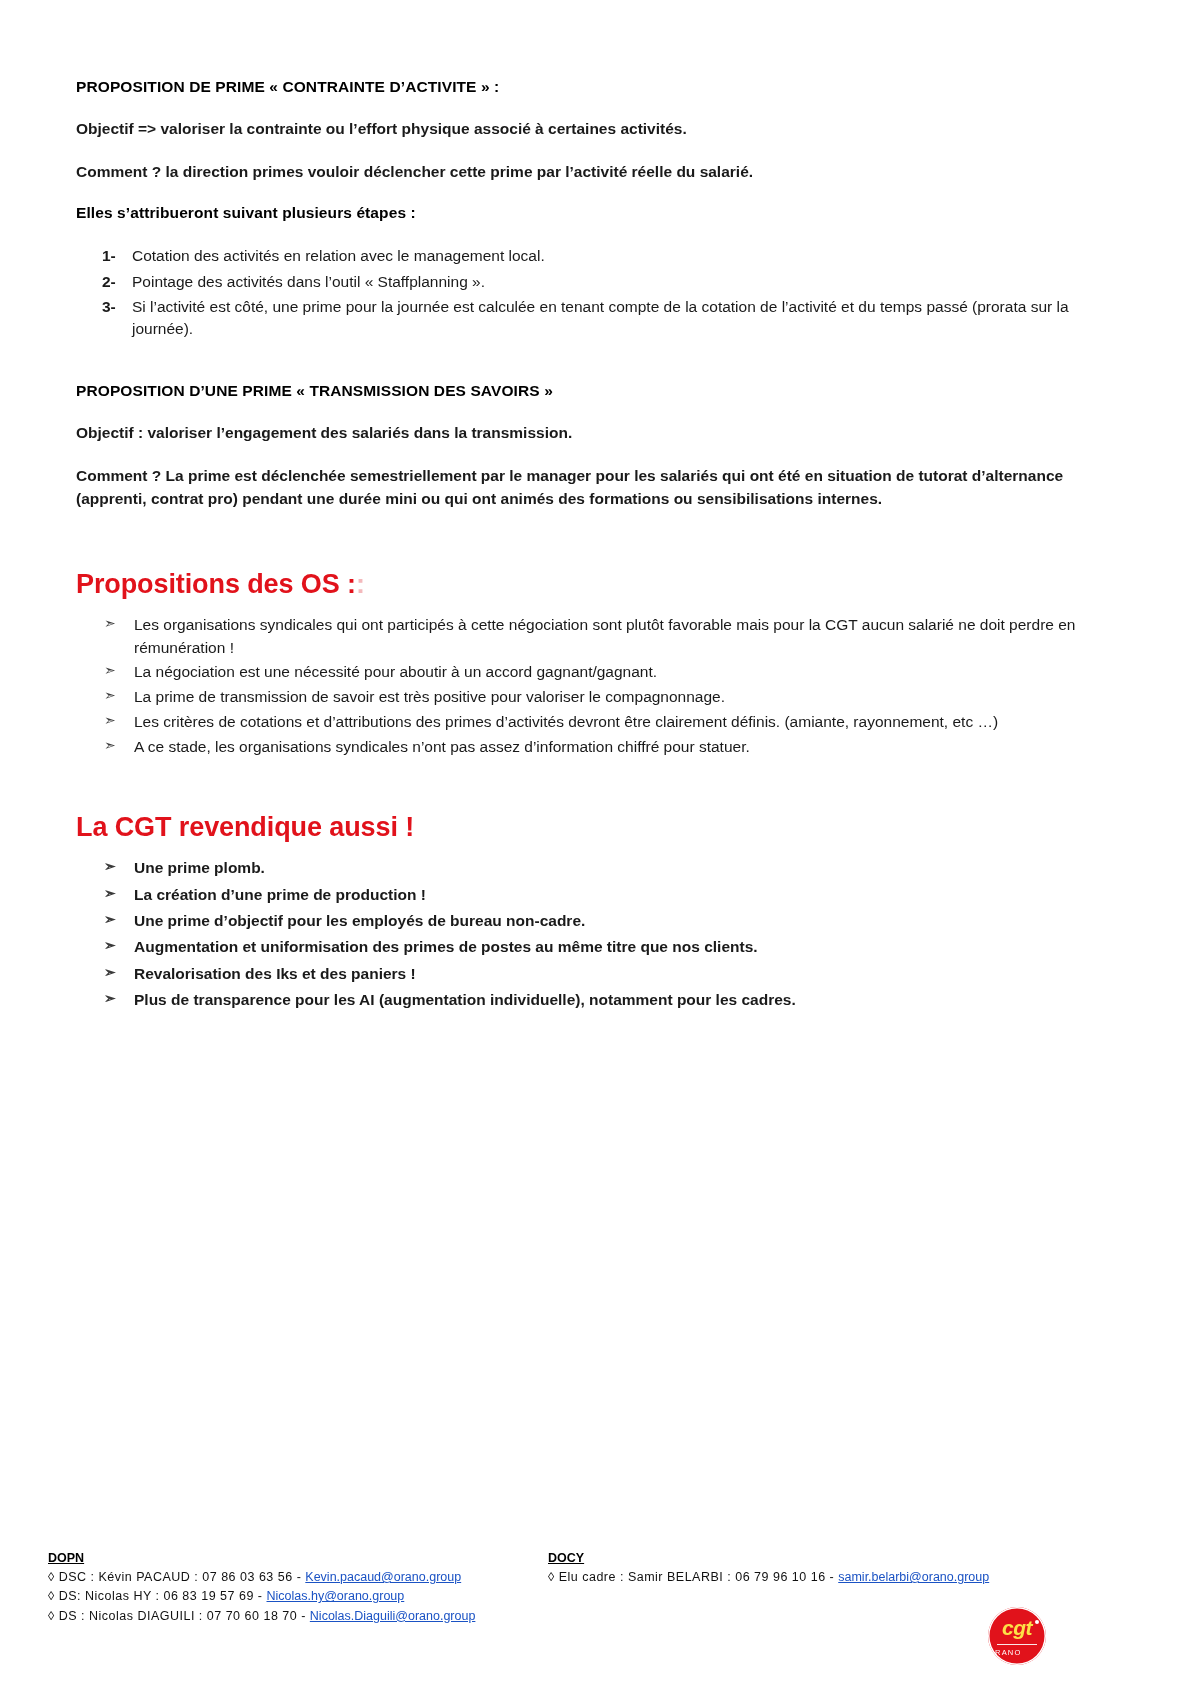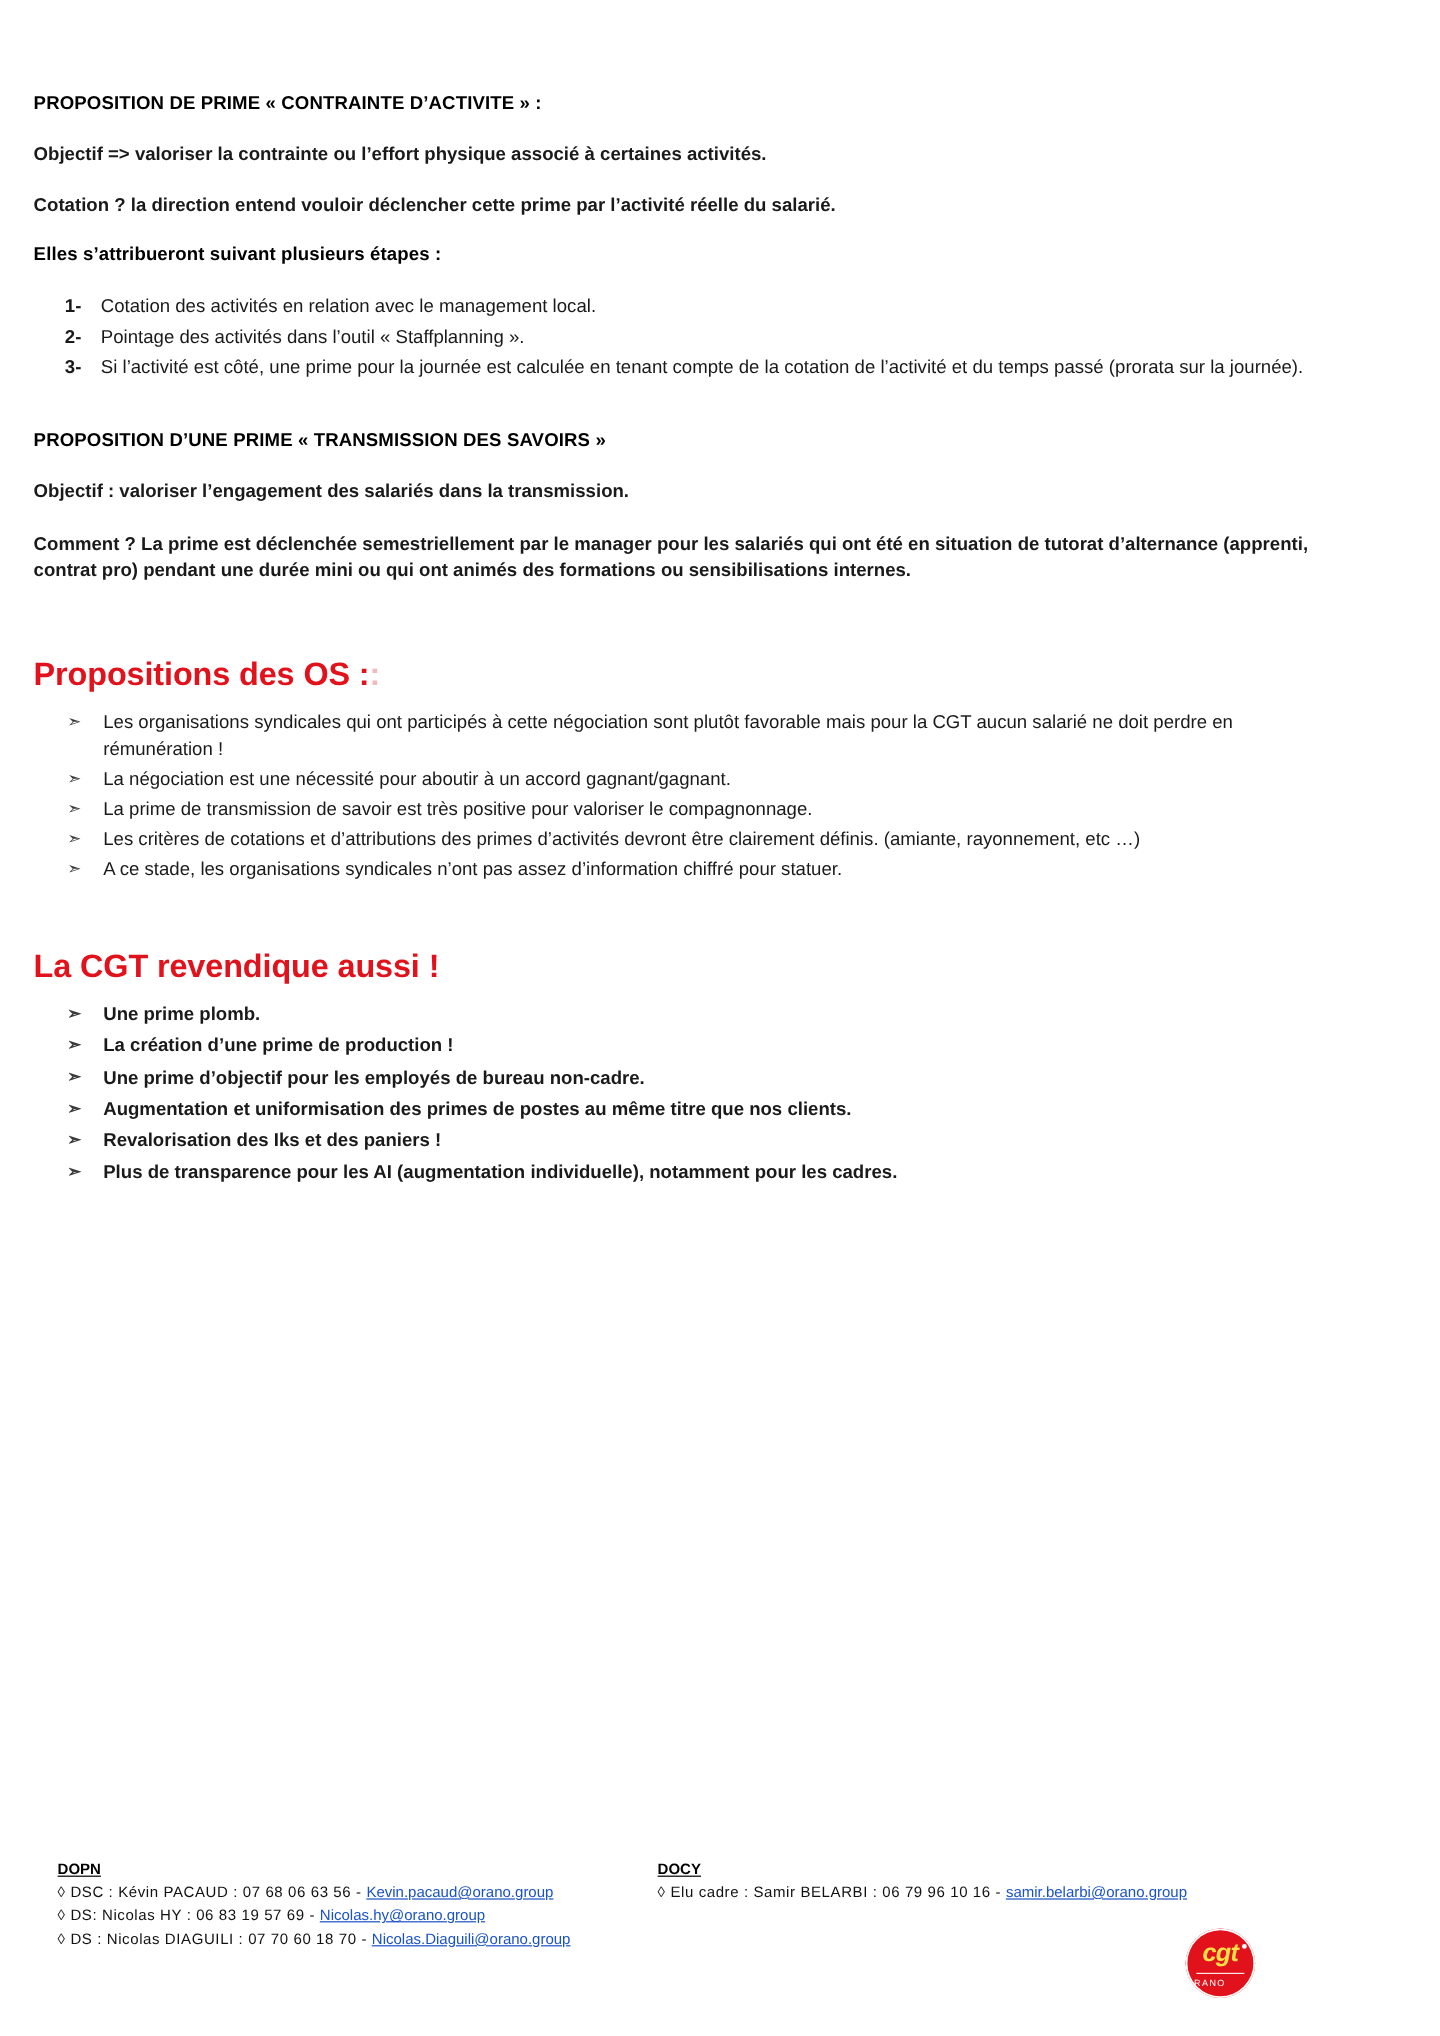--- a/index.html
+++ b/index.html
@@ -14,21 +14,21 @@
     font-family: "Liberation Sans", sans-serif;
     color: #1a1a1a;
     position: relative;
     overflow: hidden;
   }
 
   .page {
     position: relative;
     width: 1200px;
     height: 1697px;
-    padding: 78px 100px 0 28px;
+    padding: 78px 100px 0 76px;
     border-radius: 23px;
   }
 
   
   .sec-title {
     font-size: 15.5px;
     font-weight: bold;
     letter-spacing: 0.1px;
     color: #000;
     margin: 0 0 22px 0;
@@ -199,21 +199,21 @@
 </head>
 <body>
 
 <div class="page">
 
   <div>
     <p class="sec-title">PROPOSITION DE PRIME  « CONTRAINTE D’ACTIVITE » :</p>
 
     <p class="para">Objectif =&gt; valoriser la contrainte ou l’effort physique associé à certaines activités.</p>
 
-    <p class="para">Cotation ?  la direction entend vouloir déclencher cette prime par l’activité réelle du salarié.</p>
+    <p class="para">Comment ?  la direction primes vouloir déclencher cette prime par l’activité réelle du salarié.</p>
 
     <p class="sec-title">Elles s’attribueront suivant plusieurs étapes :</p>
 
     <ol class="num-list">
       <li>
         <span class="n">1-</span>
         <span>Cotation des activités en relation avec le management local.</span>
       </li>
       <li>
         <span class="n">2-</span>
@@ -301,21 +301,21 @@
     </ul>
   </div>
 
   <div class="footer">
     <div class="footer-cols">
 
       <div class="f-col">
         <div class="f-title">DOPN</div>
 
         <div class="f-line">
-          <span class="lozenge">◊ DSC : Kévin PACAUD : 07 68 06 63 56 - </span><a class="mail" href="#">Kevin.pacaud@orano.group</a>
+          <span class="lozenge">◊ DSC : Kévin PACAUD : 07 86 03 63 56 - </span><a class="mail" href="#">Kevin.pacaud@orano.group</a>
         </div>
         <div class="f-line">
           <span class="lozenge">◊ DS: Nicolas HY : 06 83 19 57 69 - </span><a class="mail" href="#">Nicolas.hy@orano.group</a>
         </div>
         <div class="f-line">
           <span class="lozenge">◊ DS : Nicolas DIAGUILI : 07 70 60 18 70 - </span><a class="mail" href="#">Nicolas.Diaguili@orano.group</a>
         </div>
       </div>
 
       <div class="f-col second">

